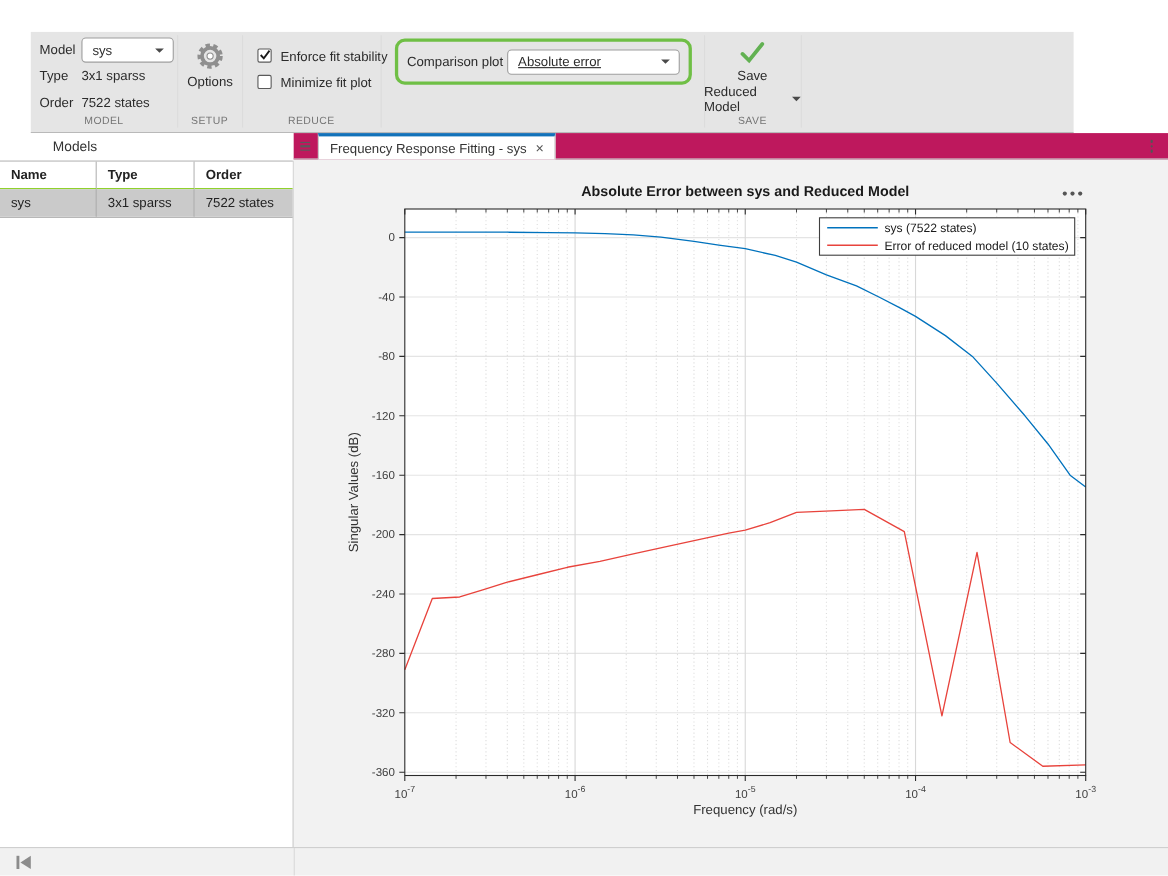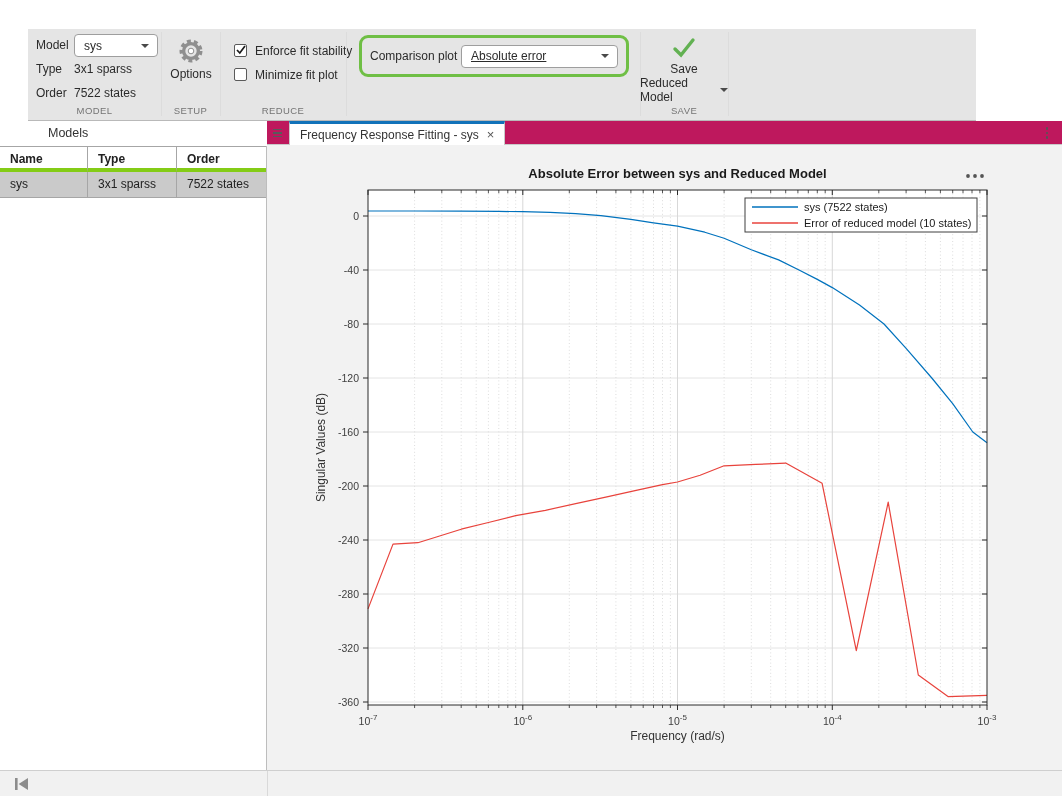--- a/index.html
+++ b/index.html
@@ -33,21 +33,21 @@
 
   
   .models-panel { position:absolute; left:0; top:121px; width:267px; height:649px; background:#fff; border-right:1px solid #bdbdbd; }
   .mp-header { position:absolute; left:0; top:0; width:100%; height:25px; background:#fff;margin-left:36px; }
   .mp-title { position:absolute; left:12px; top:5px; font-size:12.5px; color:#333; }
   .mtable { position:absolute; left:0; top:25px; width:266px; border-top:1px solid #a6a6a6; border-bottom:1px solid #a6a6a6; }
   .mrow { display:flex; width:100%; height:25px; }
   .mcell { height:25px; line-height:24px; font-size:12px; color:#222; padding-left:10px;
            border-right:1px solid #a6a6a6; overflow:hidden; }
   .mcell.c1 { width:88px; } .mcell.c2 { width:89px; } .mcell.c3 { width:89px; border-right:none; }
-  .mrow.head .mcell { font-weight:bold; background:#fff; border-bottom:4px solid #84cc16; }
+  .mrow.head .mcell { font-weight:bold; background:#fff; border-bottom:1px solid #84cc16; }
   .mrow.sel .mcell { background:#cacaca; }
 
   
   .docarea { position:absolute; left:267px; top:121px; width:795px; height:649px; background:#f2f2f2; }
   .tabstrip { position:absolute; left:0; top:0; width:100%; height:24px; background:#be185d; border-bottom:1px solid #c9c9c9; }
   .doctab { position:absolute; left:22px; top:0; height:24px; background:#fff; border-top:3px solid #1272b9;
             border-left:1px solid #c9c9c9; border-right:1px solid #c9c9c9; display:flex; align-items:center;
             padding:0 10px; font-size:12px; color:#333; gap:8px; }
   .closex { color:#555; font-size:13px; line-height:13px; cursor:default; }
   .figure { position:absolute; left:0; top:24px; width:795px; height:625px; }

